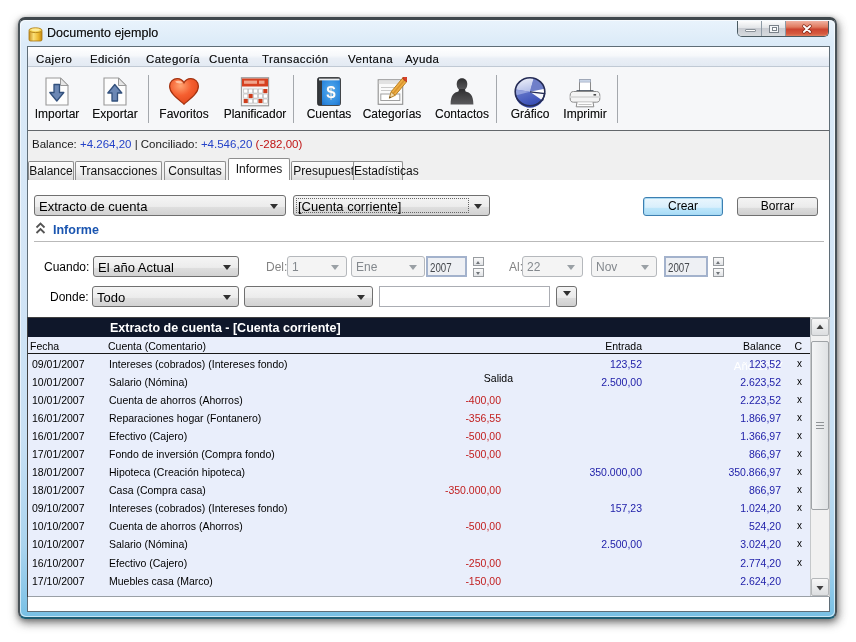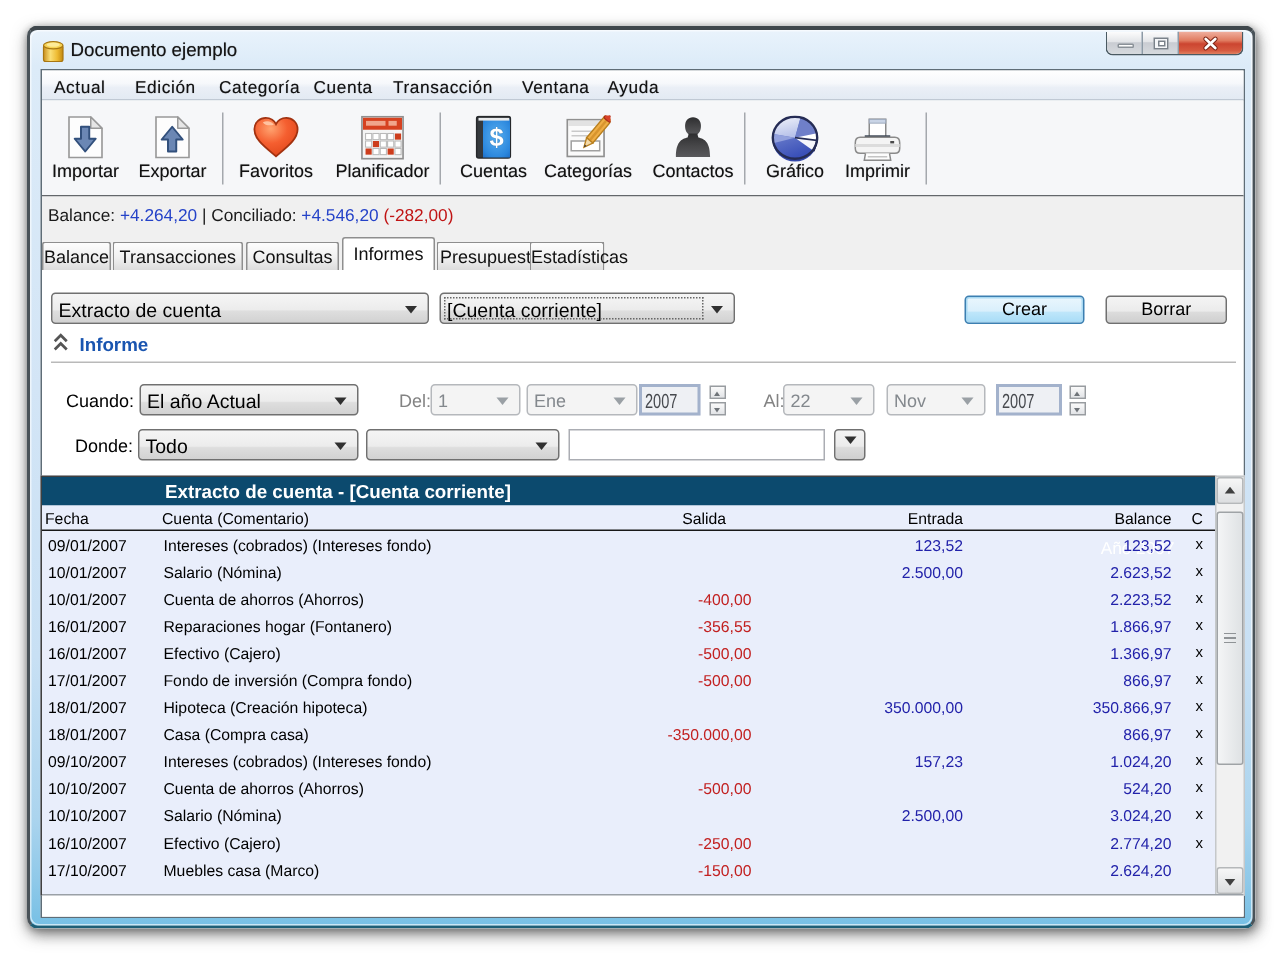--- a/index.html
+++ b/index.html
@@ -81,21 +81,21 @@
 .btn { position:absolute; height:19px; border:1px solid #707070; border-radius:3px;
   background:linear-gradient(180deg,#f4f4f4 0%,#ebebeb 55%,#dcdcdc 60%,#cfcfcf 100%);
   font-size:12px; color:#000; text-align:center; line-height:17px; }
 .btn.default { border-color:#3c7fb1; background:linear-gradient(180deg,#eaf6fd 0%,#d9effc 55%,#bee6fa 60%,#a7dcf7 100%);
   box-shadow: inset 0 0 0 1px #a9d9f2; }
 
 .lab { position:absolute; font-size:12px; color:#000; white-space:nowrap; }
 .lab.gray { color:#838383; }
 
 #table { position:absolute; left:-1px; top:137px; width:784px; height:280px; border:1px solid #404040; background:#e9eefb; }
-#tbl-title { position:absolute; left:0; top:0; width:100%; height:19px; background:#0c4a6e; color:#fff; font-size:11.5px; }
+#tbl-title { position:absolute; left:0; top:0; width:100%; height:19px; background:#0f172a; color:#fff; font-size:11.5px; }
 #tbl-cols { position:absolute; left:0; top:19px; width:100%; height:17px; background:#e9eefb; border-bottom:1px solid #181818; font-size:10.5px; color:#000; }
 .tc { position:absolute; top:3px; }
 .row { position:absolute; left:0; width:100%; height:18px; font-size:10.5px; }
 .row span { position:absolute; top:3px; white-space:nowrap; }
 .r-date { left:4px; color:#000; }
 .r-desc { left:81px; color:#000; }
 .r-sal { right:309px; color:#c22020; }
 .r-ent { right:168px; color:#2222aa; }
 .r-bal { right:29px; color:#2222aa; }
 .r-c { right:8px; color:#000; font-size:10px; }
@@ -137,21 +137,21 @@
             <g stroke="#7e2617" stroke-width="3.2" stroke-linecap="round">
               <path d="M17.8 5 L24.2 11 M24.2 5 L17.8 11"></path>
             </g>
             <g stroke="#ffffff" stroke-width="1.8" stroke-linecap="round">
               <path d="M17.8 5 L24.2 11 M24.2 5 L17.8 11"></path>
             </g>
           </svg></div>
   </div>
   <div id="client">
     <div id="menubar">
-      <span style="left:8px">Actual</span>
+      <span style="left:8px">Cajero</span>
       <span style="left:62px">Edición</span>
       <span style="left:118px">Categoría</span>
       <span style="left:181px">Cuenta</span>
       <span style="left:234px">Transacción</span>
       <span style="left:320px">Ventana</span>
       <span style="left:377px">Ayuda</span>
     </div>
     <div id="toolbar">
 <div class="tbtn" style="left:-3px; width:64px;">
             <svg width="24" height="29" viewBox="0 0 24 29">
@@ -386,21 +386,21 @@
       <div style="position:absolute; left:351px; top:106px; width:171px; height:21px; border:1px solid #abadb3; background:#fff;"></div>
       <div class="btn" style="left:528px; top:106px; width:21px; height:21px;"><span style="display:inline-block; width:0; height:0; border-left:4px solid transparent; border-right:4px solid transparent; border-top:5px solid #303030; vertical-align:3px;"></span></div>
       <div id="table">
         <div id="tbl-title">
           <span style="position:absolute; left:82px; top:3px; font-weight:bold; font-size:12.5px;">Extracto de cuenta - [Cuenta corriente]</span>
           <span style="position:absolute; right:27px; top:4px;margin-top:38px;">Año 2007</span>
         </div>
         <div id="tbl-cols">
           <span class="tc" style="left:2px;">Fecha</span>
           <span class="tc" style="left:80px;">Cuenta (Comentario)</span>
-          <span class="tc" style="right:326px;">Salida</span>
+          <span class="tc" style="right:297px;margin-top:32px;">Salida</span>
           <span class="tc" style="right:168px;">Entrada</span>
           <span class="tc" style="right:29px;">Balance</span>
           <span class="tc" style="right:8px;">C</span>
         </div>
 <div class="row" style="top:37px">
               <span class="r-date">09/01/2007</span>
               <span class="r-desc">Intereses (cobrados) (Intereses fondo)</span>
               <span class="r-ent">123,52</span>
               <span class="r-bal">123,52</span>
               <span class="r-c">x</span>

